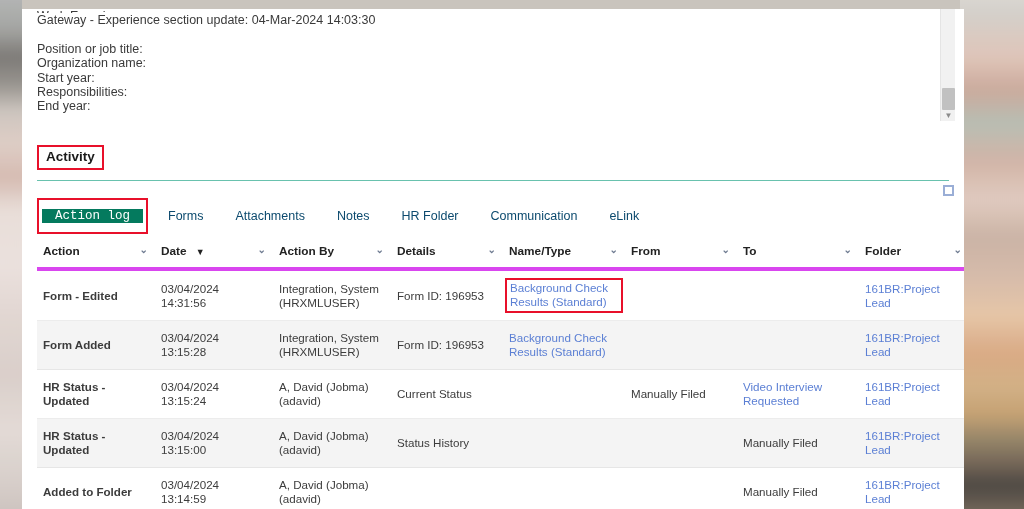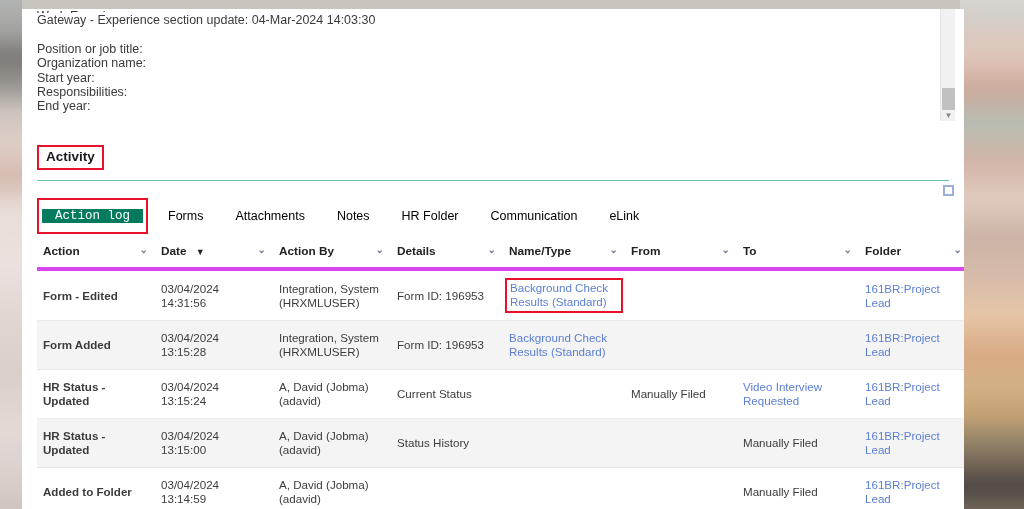--- a/index.html
+++ b/index.html
@@ -150,21 +150,21 @@
 
   
   .tabs {
     margin: 3px 0 0 15px;
     display: flex;
     align-items: center;
     height: 30px;
   }
   .tab {
     font-size: 12.5px;
-    color: #000000;
+    color: #0c4a6e;
     padding: 0 16px;
     line-height: 30px;
     white-space: nowrap;
     cursor: pointer;
   }
   .tab.active {
     background: #047a5e;
     color: #ffffff;
     border-radius: 0;
     height: 26px;

